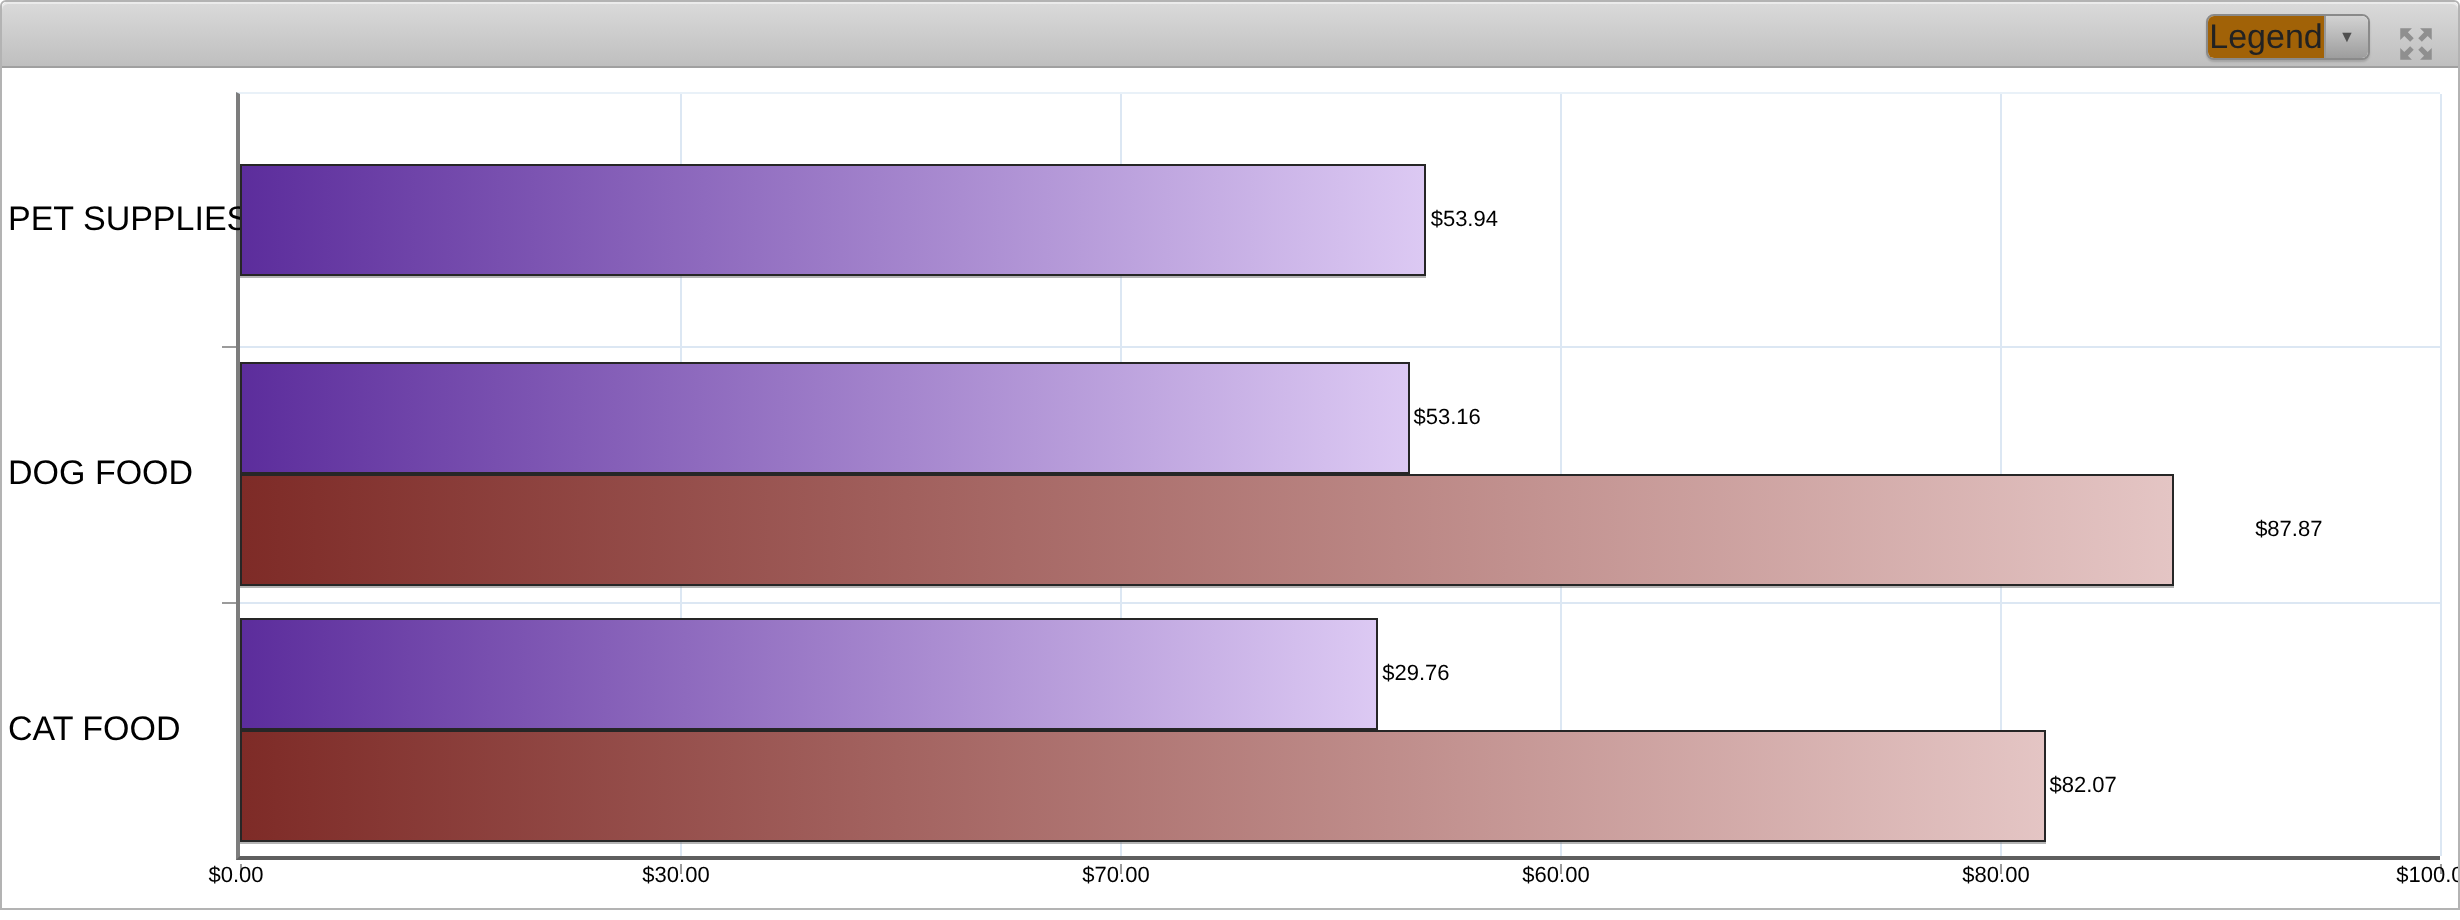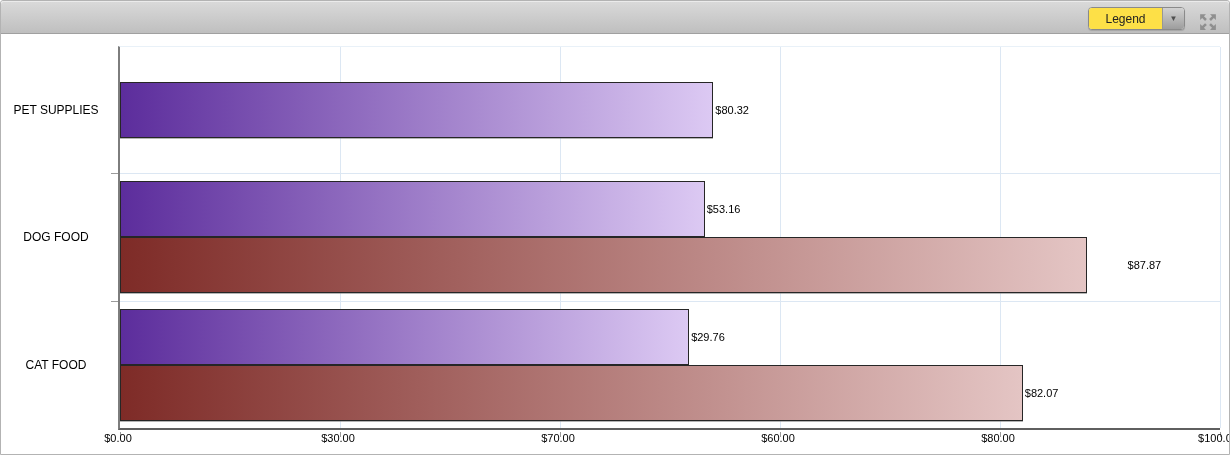--- a/index.html
+++ b/index.html
@@ -1,33 +1,33 @@
 <!DOCTYPE html>
 <html><head>
 <meta charset="utf-8">
 <style>
   html,body{margin:0;padding:0;background:#ffffff;}
   body{width:1230px;height:460px;position:relative;font-family:"Liberation Sans",sans-serif;overflow:hidden;}
   .widget{position:absolute;left:0;top:0;width:1228px;height:453px;border:1px solid #b3b3b3;border-radius:3px 3px 0 0;background:#ffffff;overflow:hidden;}
   .toolbar{position:relative;height:32px;background:linear-gradient(to bottom,#dadada,#bfbfbf);border-bottom:1px solid #a0a0a0;border-radius:3px 3px 0 0;box-shadow:inset 0 1px 0 #ebebeb;}
   .legend-select{position:absolute;top:6px;right:44px;height:21px;display:flex;align-items:stretch;border:1px solid #8a8a8a;border-radius:4px;overflow:hidden;background:#fff;cursor:pointer;box-shadow:0 1px 1px rgba(0,0,0,0.15);}
-  .legend-select .txt{width:73px;display:flex;align-items:center;justify-content:center;font-size:12px;color:#222;background:#fde047;}
+  .legend-select .txt{width:58px;display:flex;align-items:center;justify-content:center;font-size:17px;color:#222;background:#a16207;}
   .legend-select .arrow-btn{width:21px;display:flex;align-items:center;justify-content:center;background:linear-gradient(to bottom,#d2d2d2,#9d9d9d);border-left:1px solid #979797;}
   .legend-select .arrow-btn span{font-size:8px;color:#4f4f4f;line-height:1;}
   .expand-btn{position:absolute;top:12px;right:12px;width:18px;height:18px;cursor:pointer;}
   .chart{position:relative;width:100%;height:420px;}
   .plot{position:absolute;left:117px;top:12px;width:1100px;height:381px;border-left:2px solid #7d7d7d;border-bottom:2px solid #5f5f5f;border-top:1px solid #e9f1f8;box-sizing:content-box;}
   .v-grid{position:absolute;top:0;bottom:0;width:1px;background:#dce7f3;z-index:0;}
   .groups{position:absolute;left:0;top:0;right:0;bottom:0;display:flex;flex-direction:column;z-index:1;}
   .bar-group{flex:1;position:relative;display:flex;flex-direction:column;justify-content:center;box-sizing:border-box;}
   .bar-group.grid-after{border-bottom:1px solid #dce7f3;}
   .bar-row{position:relative;height:56px;width:100%;}
   .bar{height:100%;box-sizing:border-box;border:1px solid #262626;box-shadow:0 1px 0 rgba(120,120,120,0.55);}
   .val-label{position:absolute;top:50%;transform:translateY(-50%);font-size:11px;color:#000;white-space:nowrap;}
-  .cat-label{position:absolute;left:-116px;width:104px;top:50%;transform:translateY(-50%);text-align:center;font-size:12px;color:#000;white-space:nowrap;}
+  .cat-label{position:absolute;left:-116px;width:104px;top:50%;transform:translateY(-50%);text-align:left;font-size:17px;color:#000;white-space:nowrap;}
   .y-tick{position:absolute;left:-9px;bottom:-1px;width:7px;height:1px;background:#9b9b9b;}
   .x-tick{position:absolute;bottom:-9px;width:1px;height:5px;background:#9b9b9b;}
   .x-labels{position:absolute;left:117px;top:398px;width:1100px;height:16px;}
   .x-label{position:absolute;transform:translateX(-50%);font-size:11px;color:#000;white-space:nowrap;}
   .y-axis-title{position:absolute;left:-28px;top:202px;width:70px;text-align:center;transform:rotate(-90deg);font-size:11px;font-weight:bold;color:#000;}
 </style>
 </head>
 <body>
 
 <div class="widget">
@@ -53,21 +53,21 @@
         <div class="v-grid" style="left: 100%;"></div>
         <div class="v-grid" style="left: 80%;"></div>
         <div class="v-grid" style="left: 60%;"></div>
         <div class="v-grid" style="left: 40%;"></div>
         <div class="v-grid" style="left: 20%;"></div>
       <div class="groups">
           <div class="bar-group grid-after">
             <div class="cat-label">PET SUPPLIES</div>
             <div class="bar-row">
               <div class="bar" style="width: 53.94%; background: linear-gradient(to right, rgb(92, 45, 156), rgb(220, 201, 243));"></div>
-              <div class="val-label" style="left: calc(53.94% + 2px);">$80.32</div>
+              <div class="val-label" style="left: calc(53.94% + 2px);">$53.94</div>
             </div>
             <div class="y-tick"></div>
           </div>
           <div class="bar-group grid-after">
             <div class="cat-label">DOG FOOD</div>
             <div class="bar-row">
               <div class="bar" style="width: 53.16%; background: linear-gradient(to right, rgb(92, 45, 156), rgb(220, 201, 243));"></div>
               <div class="val-label" style="left: calc(53.16% + 2px);">$53.16</div>
             </div>
             <div class="bar-row">

